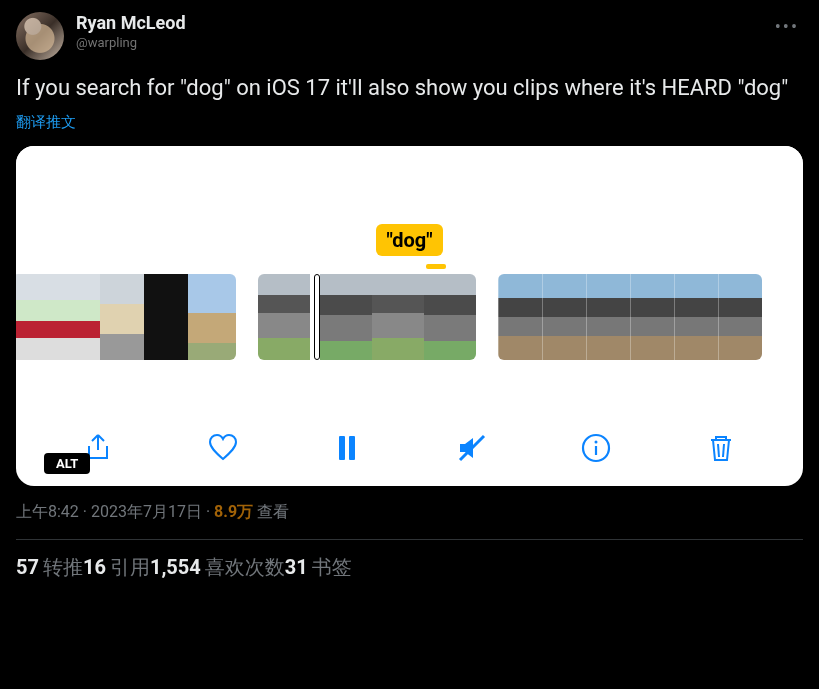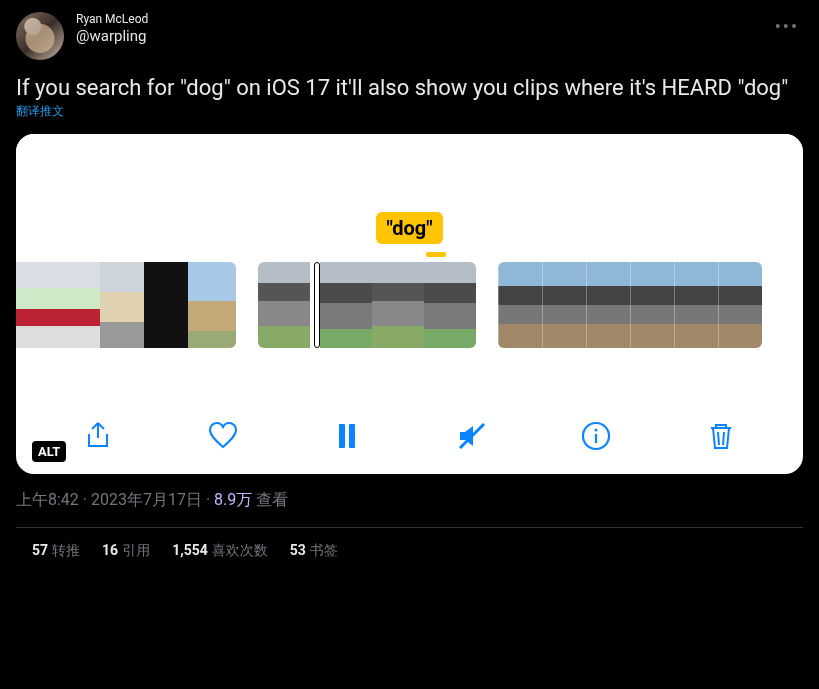--- a/index.html
+++ b/index.html
@@ -33,47 +33,48 @@
     content: "";
     position: absolute;
     inset: 0;
     background:
       radial-gradient(circle at 35% 30%, #e8d4c0 0 8px, transparent 9px),
       radial-gradient(circle at 50% 55%, #d4b896 0 14px, transparent 15px);
     opacity: 0.7;
   }
   .names { line-height: 1.25; }
   .display-name {
-    font-weight: 400;
-    font-size: 12px;
+    font-weight: 700;
+    font-size: 18px;
     color: #e7e9ea;
   }
   .handle {
-    font-size: 15px;
-    color: #e5e5e5;
+    font-size: 13px;
+    color: #737373;
   }
   .more-btn {
     position: absolute;
     right: 0;
     top: 0;
     color: #71767b;
     font-size: 18px;
     letter-spacing: 2px;
     cursor: pointer;
     padding: 4px;
   }
   .tweet-text {
     margin-top: 14px;
     font-size: 22px;
     line-height: 1.3;
     color: #e7e9ea;
     font-weight: 400;
   }
   .translate-link {
-    font-size: 12px;
+    margin-top: 10px;
+    font-size: 15px;
     color: #1d9bf0;
     cursor: pointer;
   }
   .media-card {
     margin-top: 14px;
     background: #fff;
     border-radius: 18px;
     overflow: hidden;
     position: relative;
     height: 340px;
@@ -165,49 +166,47 @@
     height: 40px;
     align-items: center;
     justify-content: center;
   }
   .tool-btn svg { width: 32px; height: 32px; stroke: #0b84ff; fill: none; stroke-width: 2; }
   .pause-btn svg rect { fill: #0b84ff; stroke: none; }
   .info-btn svg { stroke-width: 2.2; }
   .alt-badge {
     position: absolute;
     bottom: 12px;
-    left: 16px;
+    left: 28px;
     background: #000;
     color: #fff;
     font-size: 13px;
     font-weight: 700;
-    padding: 3px 6px;
+    padding: 3px 12px;
     border-radius: 4px;
     cursor: pointer;
     z-index: 2;
   }
   .alt-wrap { position: relative; }
 
   .meta-row {
     margin-top: 16px;
     font-size: 16px;
     color: #71767b;
   }
-  .meta-row .bold { color: #c4b5fd; font-weight: 400; }
+  .meta-row .bold { color: #a16207; font-weight: 700; }
   .divider {
     height: 1px;
     background: #2f3336;
     margin: 16px 0 14px 0;
   }
   .stats-row {
     display: flex;
-    gap: 22px;
-    font-size: 14px;
+    font-size: 20px;
     color: #71767b;
-    margin-left: 16px;
   }
   .stats-row .num { color: #e7e9ea; font-weight: 700; margin-right: 4px; }
   .stat-item { cursor: pointer; }
 </style>
 </head>
 <body>
 
 <div class="tweet">
 
   <div class="header">
@@ -303,16 +302,16 @@
   <div class="meta-row">
     <span>上午8:42</span><span> · </span><span>2023年7月17日</span><span> · </span><span class="bold">8.9万</span> <span>查看</span>
   </div>
 
   <div class="divider"></div>
 
   <div class="stats-row">
     <span class="stat-item"><span class="num">57</span><span>转推</span></span>
     <span class="stat-item"><span class="num">16</span><span>引用</span></span>
     <span class="stat-item"><span class="num">1,554</span><span>喜欢次数</span></span>
-    <span class="stat-item"><span class="num">53</span><span>书签</span></span>
+    <span class="stat-item"><span class="num">31</span><span>书签</span></span>
   </div>
 
 </div>
 
 </body></html>

